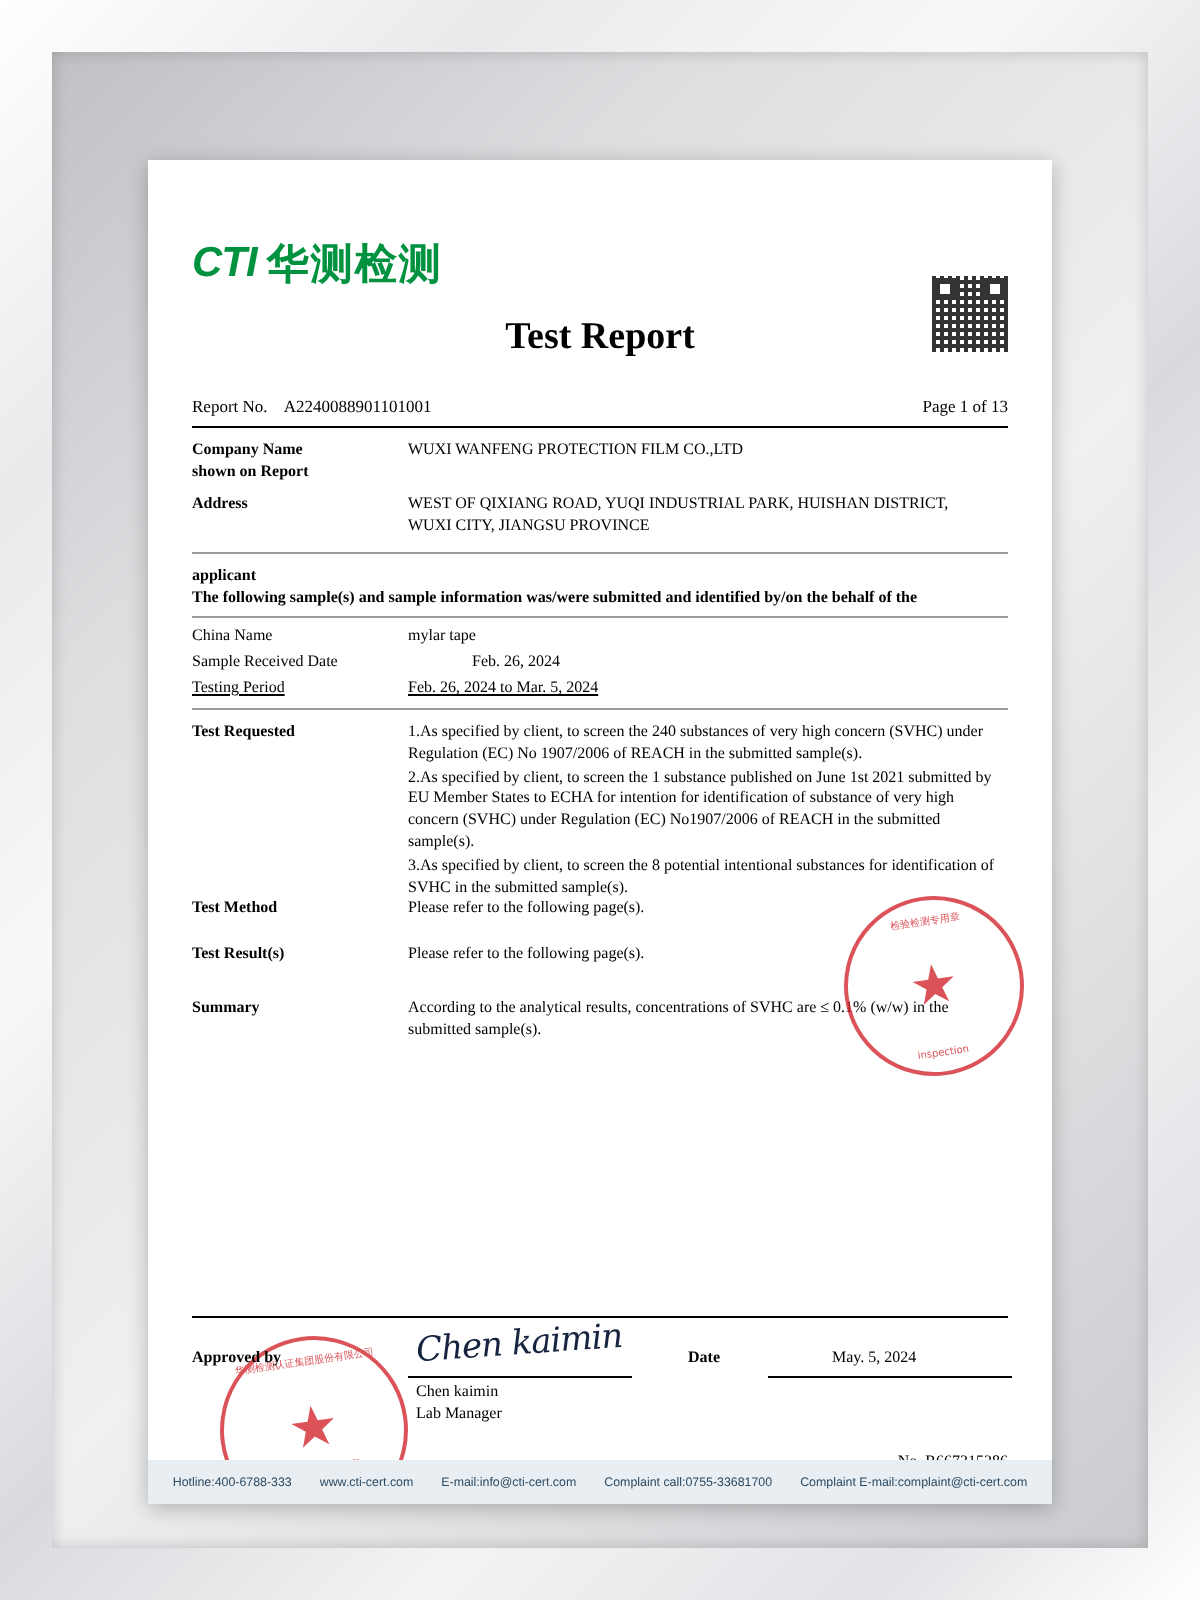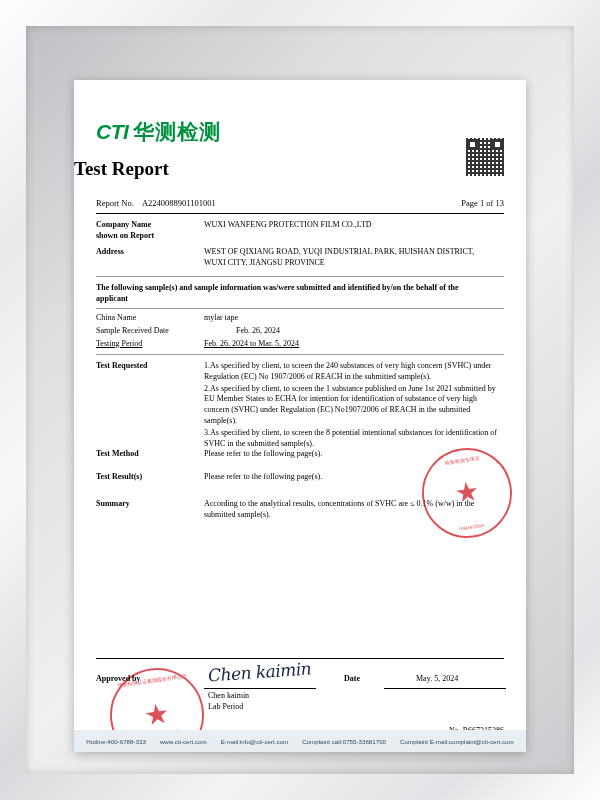--- a/index.html
+++ b/index.html
@@ -85,21 +85,21 @@
     border: 3px solid #111;
     box-sizing: border-box;
   }
   .qr::before { left: 1px; top: 1px; }
   .qr::after  { right: 1px; top: 1px; }
 
   
   .title {
     position: absolute;
     left: 0; right: 0; top: 78px;
-    text-align: left;
+    text-align: center;
     font-size: 19px;
     font-weight: bold;
     font-family: "Liberation Serif", serif;
   }
 
   
   .reportno-row {
     position: absolute;
     left: 22px; right: 22px; top: 118px;
     display: flex;
@@ -312,22 +312,22 @@
       <div class="lbl">
         <div>Company Name</div>
         <div>shown on Report</div>
       </div>
       <div class="val">WUXI WANFENG PROTECTION FILM CO.,LTD</div>
     </div>
 
     <div class="hr light" style="top:196px;"></div>
 
     <div class="note" style="top:202px;">
+      <div>applicant</div>
       <div>The following sample(s) and sample information was/were submitted and identified by/on the behalf of the</div>
-      <div>applicant</div>
     </div>
 
     <div class="hr light" style="top:228px;"></div>
 
     <div class="row" style="top:233px;">
       <div class="lbl thin">China Name</div>
       <div class="val">mylar tape</div>
     </div>
 
     <div class="row" style="top:246px;gap:32px;">
@@ -385,21 +385,21 @@
       <div class="mid">检验检测专用章</div>
       <div class="mid2">Inspection &amp; Testing Services</div>
       <div class="arc-bottom">CENTRE TESTING INTERNATIONAL</div>
     </div>
 
     <div class="approve-row">
       <span class="approve-label">Approved by</span>
       <span class="sign">Chen kaimin</span>
       <span class="sign-line"></span>
       <span class="sign-name">Chen kaimin</span>
-      <span class="sign-role">Lab Period</span>
+      <span class="sign-role">Lab Manager</span>
       <span class="date-label">Date</span>
       <span class="date-val">May. 5, 2024</span>
       <span class="date-line"></span>
     </div>
 
     <div class="cert-no">No. R667315286</div>
 
     <div class="company-foot">
       <span>Centre Testing International Huace(Shanghai) Co.,Ltd.</span>
       <span>No 1351, Wanfang Road, Minhang District, Shanghai, China</span>

